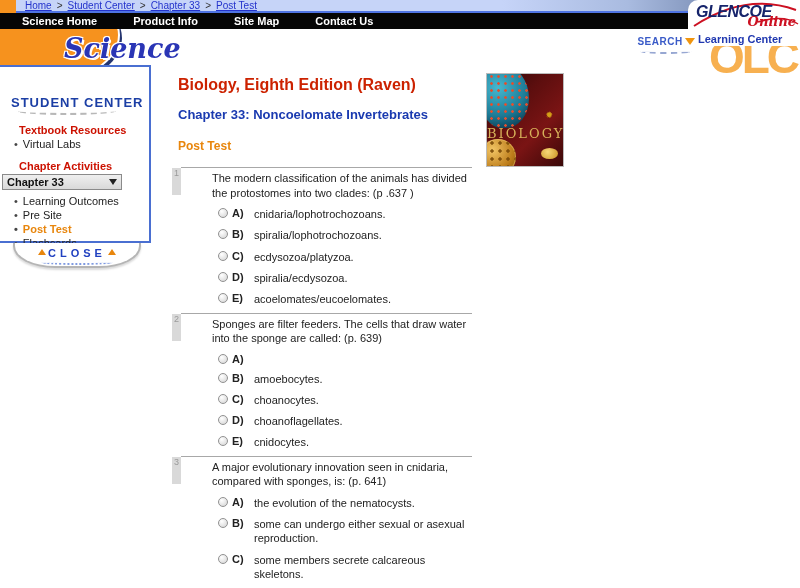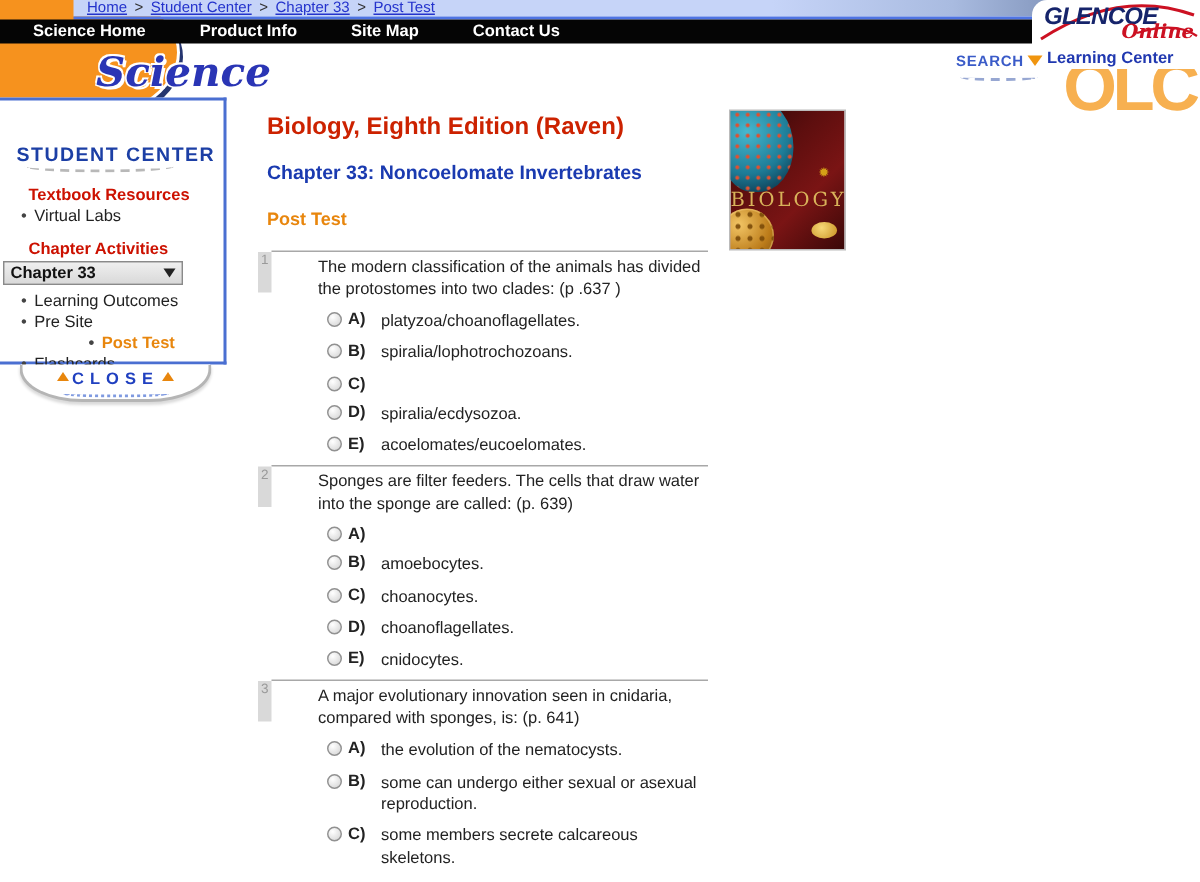--- a/index.html
+++ b/index.html
@@ -3,21 +3,21 @@
 <meta charset="utf-8">
 <style>
   * { margin:0; padding:0; box-sizing:border-box; }
   html,body { width:800px; height:588px; overflow:hidden; background:#fff;
     font-family:"Liberation Sans", sans-serif; }
   #stage { position:relative; width:800px; height:588px; background:#fff; }
 
   
   .corner-backdrop { position:absolute; left:0; top:0; width:40px; height:13px;
     background:#9db0d6; z-index:0; }
-  .crumbbar { position:absolute; left:49px; right:0; top:0; height:13px; z-index:2;
+  .crumbbar { position:absolute; left:16px; right:0; top:0; height:13px; z-index:2;
     background:linear-gradient(90deg,#c6d4f8 0%,#c6d4f8 62%,#a9bbe0 78%,#7084ab 92%,#5e7194 100%);
     border-bottom:2px solid #4f74e3; font-size:10px; display:flex; align-items:center;
     padding-left:6px; white-space:nowrap; }
   .crumbbar a { color:#2433cc; text-decoration:underline; margin:0 3px; cursor:pointer; }
   .crumb-sep { color:#333; margin:0 2px; }
   .navbar { position:absolute; left:0; top:13px; width:700px; height:16px; background:#050505;
     z-index:2; display:flex; align-items:center; padding-left:22px; gap:36px; }
   .navbar span { color:#fff; font-weight:bold; font-size:11px; cursor:pointer; white-space:nowrap; }
 
   
@@ -54,21 +54,21 @@
     background:#fff; border-top:2px solid #4a6fd1; border-right:2px solid #4a6fd1;
     border-bottom:2px solid #4a6fd1; }
   .sc-title { position:absolute; left:11px; top:28px; font-size:13px; font-weight:bold;
     color:#1c3fa5; letter-spacing:1px; white-space:nowrap; }
   .sc-squiggle { position:absolute; left:16px; top:40px; width:100px; height:8px;
     border-bottom:2px dashed #b8b8b8; border-radius:50%; }
   .side-head { position:absolute; left:19px; font-size:11px; font-weight:bold; color:#cc1100; }
   .res-list, .act-list { position:absolute; left:14px; font-size:11px; color:#222; }
   .b-item { margin-bottom:2px; white-space:nowrap; cursor:pointer; }
   .b-item .dot { color:#444; margin-right:5px; }
-  .b-item.active { color:#e8860d; font-weight:bold;margin-left:45px; }
+  .b-item.active { color:#e8860d; font-weight:bold; }
   .chap-select { position:absolute; left:2px; top:107px; width:120px; height:16px;
     background:linear-gradient(#efefef,#d9d9d9); border:1px solid #8a8a8a; cursor:pointer;
     display:flex; align-items:center; font-size:11px; font-weight:bold; color:#111;
     padding:0 4px; }
   .chap-select .sel-tri { margin-left:auto; width:0; height:0; border-left:4px solid transparent;
     border-right:4px solid transparent; border-top:6px solid #222; }
 
   .close-tab { position:absolute; left:13px; top:243px; width:128px; height:25px; z-index:1;
     background:#fff; border:2px solid #b5b5b5; border-top:none;
     border-radius:0 0 42px 42px / 0 0 22px 22px; box-shadow:0 2px 2px rgba(0,0,0,0.15);
@@ -192,32 +192,33 @@
     <div class="page-title">Post Test</div>
     <div id="questions">
   <div class="question">
     <div class="q-sep"></div>
     <div class="q-num">1</div>
     <div class="q-text">The modern classification of the animals has divided the protostomes into two clades: (p .637 )</div>
     <div class="opts">
   <div class="opt">
     <span class="radio"></span>
     <span class="opt-letter">A)</span>
-    <span class="opt-text">platyzoa/choanoflagellates.</span>
+    <span class="opt-text">cnidaria/lophotrochozoans.</span>
   </div>
 
   <div class="opt">
     <span class="radio"></span>
     <span class="opt-letter">B)</span>
     <span class="opt-text">spiralia/lophotrochozoans.</span>
   </div>
 
   <div class="opt">
     <span class="radio"></span>
     <span class="opt-letter">C)</span>
+    <span class="opt-text">ecdysozoa/platyzoa.</span>
   </div>
 
   <div class="opt">
     <span class="radio"></span>
     <span class="opt-letter">D)</span>
     <span class="opt-text">spiralia/ecdysozoa.</span>
   </div>
 
   <div class="opt">
     <span class="radio"></span>

